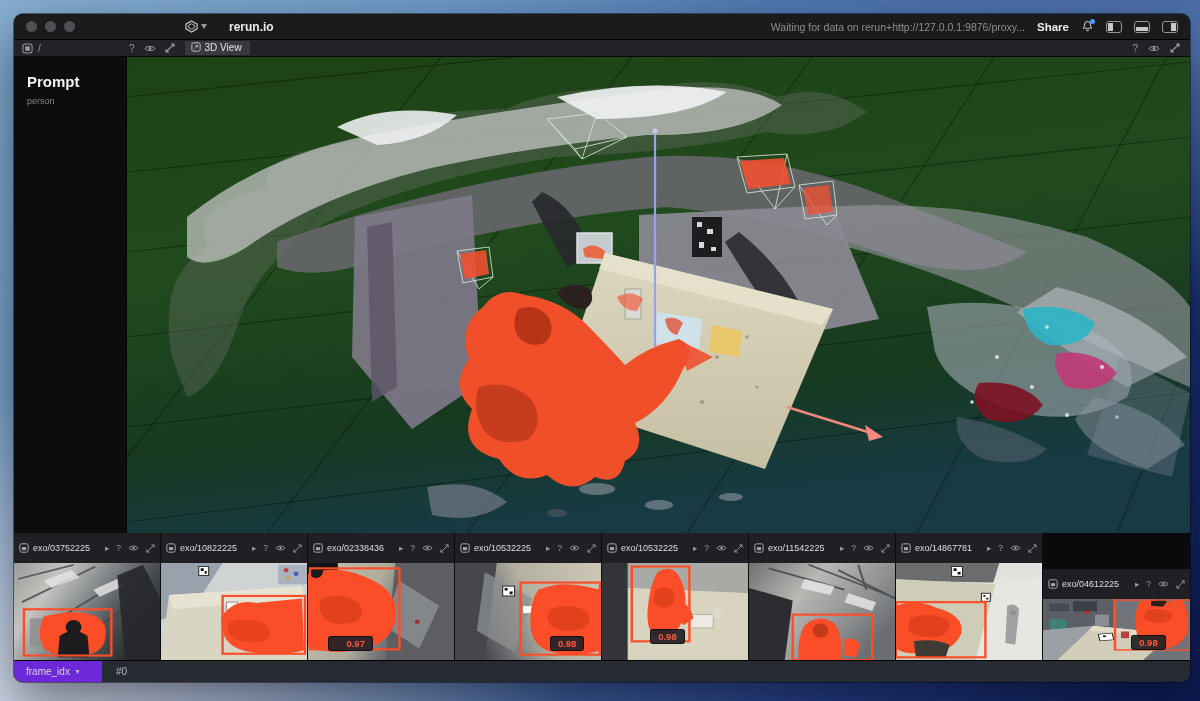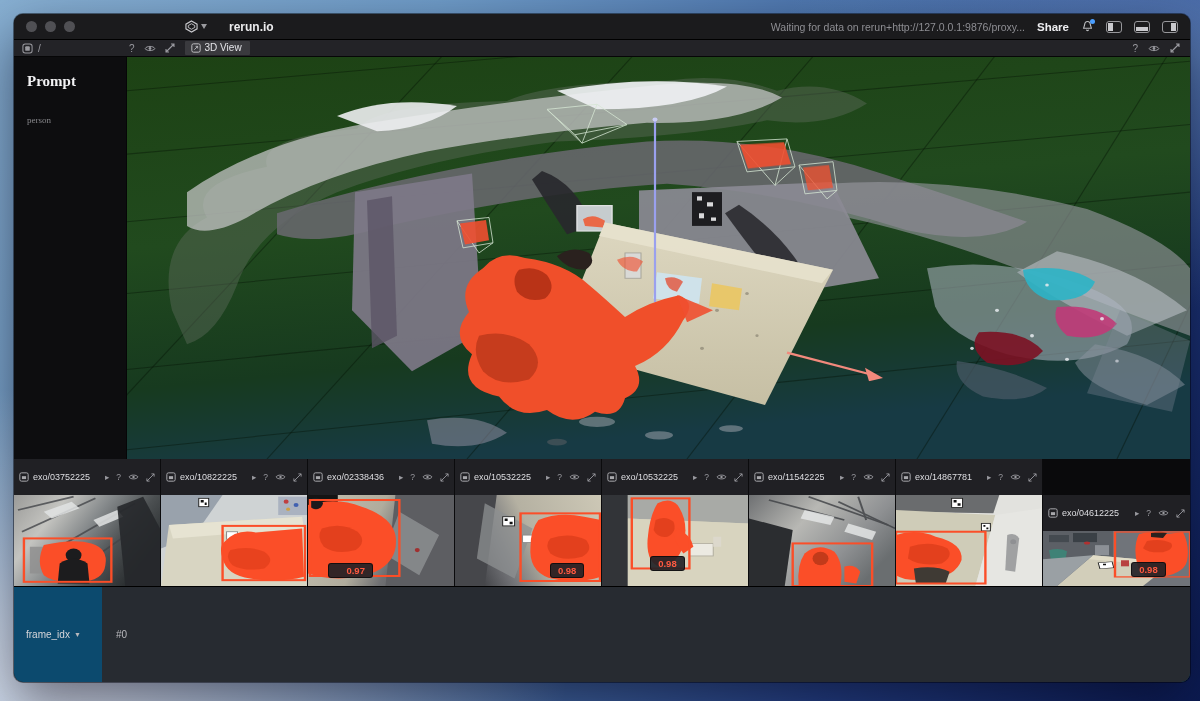--- a/index.html
+++ b/index.html
@@ -34,51 +34,51 @@
   .ptoggle .fill { position:absolute; background:#c9c9cd; }
   .ptoggle.left .fill { left:1px; top:1px; bottom:1px; width:5px; }
   .ptoggle.bottom .fill { left:1px; right:1px; bottom:1px; height:4px; }
   .ptoggle.right .fill { right:1px; top:1px; bottom:1px; width:5px; }
   
   .toolbar { height:17px; background:#232327; display:flex; align-items:center;
     color:#9a9aa0; font-size:10px; border-bottom:1px solid #060607; flex:none; }
   .toolbar .lseg { width:113px; display:flex; align-items:center; gap:5px;
     padding-left:8px; flex:none; }
   .toolbar .micons { display:flex; align-items:center; gap:9px; margin-left:2px; }
-  .tab-3d { display:flex; align-items:flex-end; gap:4px; background:#3a3a3e;
+  .tab-3d { display:flex; align-items:flex-start; gap:4px; background:#3a3a3e;
     border-radius:1px; padding:1px 8px 2px 6px; color:#e4e4e8; font-size:10px;
     margin-left:10px; }
   .toolbar .rseg { margin-left:auto; display:flex; align-items:center; gap:10px;
     padding-right:10px; }
   .ghelp { font-size:10px; color:#9a9aa0; }
   
-  .mainrow { flex:none; height:402px; display:flex;font-family:Liberation Serif, serif; }
+  .mainrow { flex:none; height:476px; display:flex; }
   .leftpanel { width:113px; background:#0d0d0f; flex:none; padding:16px 13px;
     border-right:1px solid #060607; }
   .lp-title { color:#f2f2f4; font-size:15px; font-weight:700; }
-  .lp-value { color:#86868a; font-size:9px; margin-top:25px; }
+  .lp-value { color:#86868a; font-size:9px; margin-top:6px; }
   .viewport { flex:1; position:relative; overflow:hidden; }
   .viewport svg { display:block; width:100%; height:100%; }
   
   .thumbstrip { flex:none; height:127px; display:flex; background:#0a0a0c; }
   .thumb { width:147px; flex:none; display:flex; flex-direction:column;
     border-right:1px solid #0b0b0d; }
   .thumb:last-child { border-right:none;margin-top:36px; }
-  .thumb-head { height:36px; background:#202024; display:flex; align-items:center;
+  .thumb-head { height:30px; background:#202024; display:flex; align-items:center;
     gap:4px; padding:0 5px; flex:none; }
   .thumb-label { color:#dedee2; font-size:9px; white-space:nowrap; overflow:hidden;
     max-width:62px; flex:none; }
   .thumb-icons { margin-left:auto; display:flex; align-items:center; gap:7px;
     color:#9a9aa0; font-size:8.5px; }
   .thumb-img { flex:1; position:relative; overflow:hidden; }
   .thumb-img svg { position:absolute; inset:0; width:100%; height:100%; }
   .badge { position:absolute; background:rgba(34,34,38,.92); border:1px solid rgba(0,0,0,.6);
     border-radius:3px; padding:1px 7px; color:#ff5940; font-size:9.5px; font-weight:700; }
   
-  .bottombar { flex:1; background:#0c4a6e; display:flex; align-items:center;
+  .bottombar { flex:1; background:#6d28d9; display:flex; align-items:center;
     border-top:1px solid #000; }
   .bb-label { width:88px; display:flex; align-items:center; gap:4px;
     padding-left:12px; color:#d6d6da; font-size:10px; flex:none; }
   .bb-caret { font-size:7px; color:#b9b9bd; }
   .bb-track { flex:1; align-self:stretch; background:#272b31; display:flex;
     align-items:center; padding-left:14px; color:#b9b9bd; font-size:10px; }
   .icon-svg { display:block; }
 </style>
 </head>
 <body>

